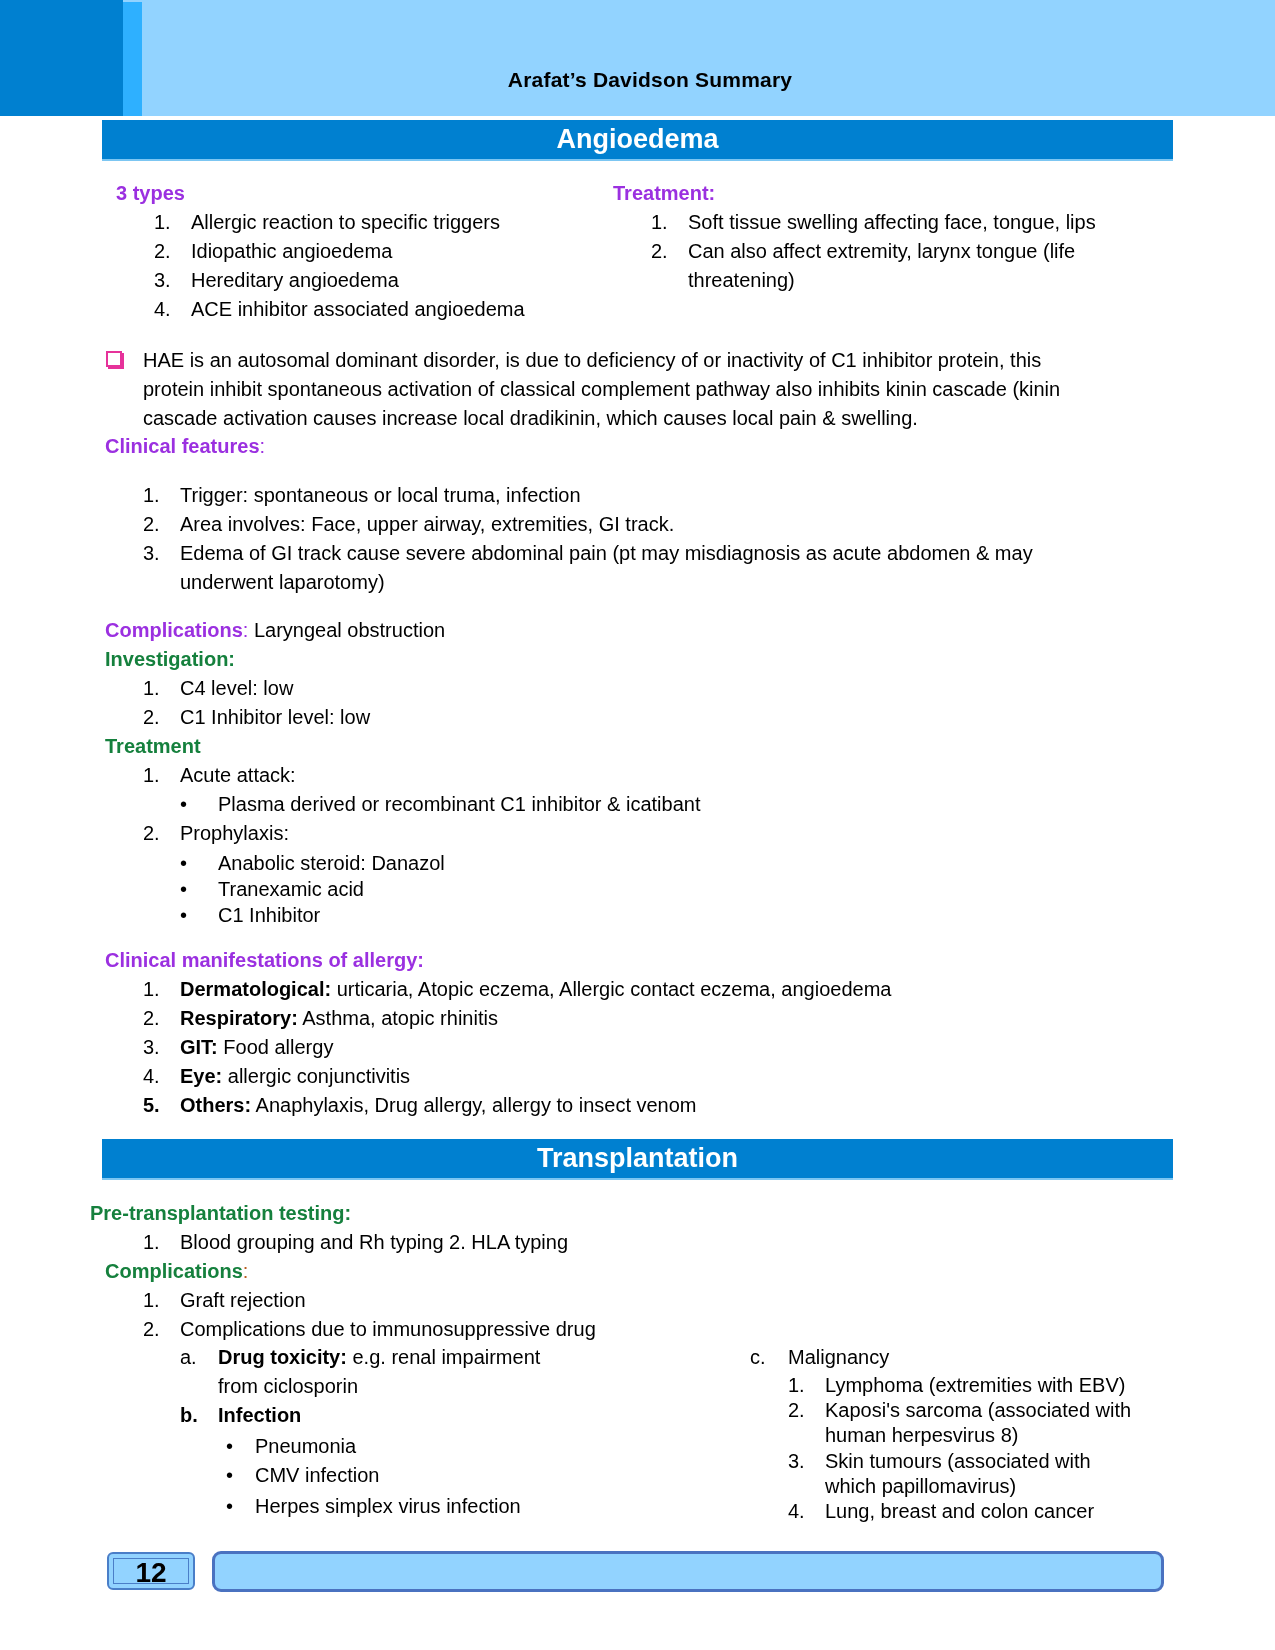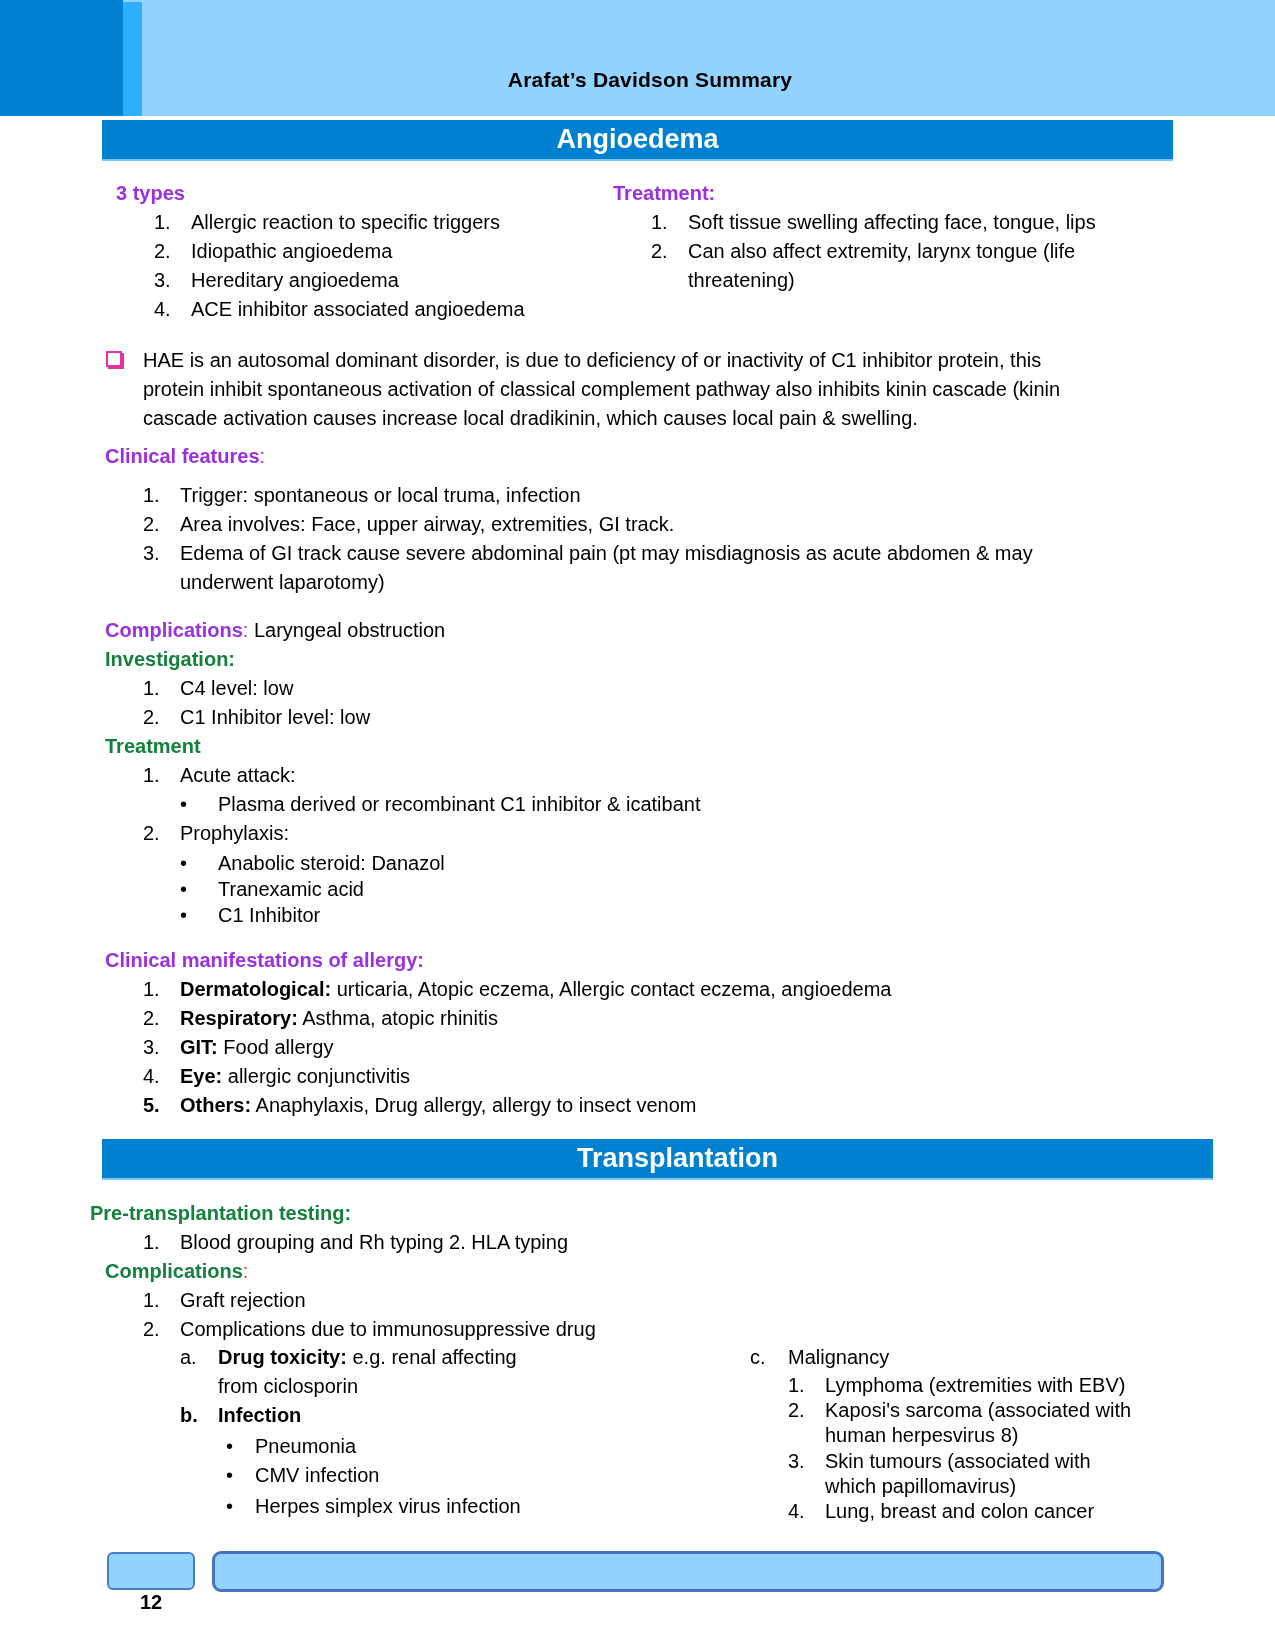--- a/index.html
+++ b/index.html
@@ -30,21 +30,21 @@
   .checkbox {
     position: absolute; left: 106px; top: 351px; width: 12px; height: 12px;
     border: 2px solid #e6329a; box-shadow: 2px 2px 0 #e6329a; background: #fff;
   }
   .pg-box {
     position: absolute; left: 107px; top: 1552px; width: 88px; height: 38px;
     background: #92d3ff; border: 2px solid #4a7ec8; border-radius: 6px; box-sizing: border-box;
   }
   .pg-inner {
     position: absolute; left: 4px; top: 4px; right: 4px; bottom: 4px;
-    border: 1.5px solid #4a7ec8; text-align: center; font-weight: bold; font-size: 20px; line-height: 27px; margin-top: 30px;
+    border: 1.5px solid #4a7ec8; text-align: center; font-weight: bold; font-size: 28px; line-height: 27px;
   }
   .ftr-bar {
     position: absolute; left: 212px; top: 1551px; width: 952px; height: 41px;
     background: #92d3ff; border: 3px solid #4a72c0; border-radius: 9px; box-sizing: border-box;
   }
   b { font-weight: bold; }
 </style>
 </head>
 <body>
 
@@ -70,21 +70,21 @@
 <div class="txt" style="left:688px; top:208px;">Soft tissue swelling affecting face, tongue, lips</div>
 <div class="num" style="left:651px; top:237px;">2.</div>
 <div class="txt" style="left:688px; top:237px;">Can also affect extremity, larynx tongue (life</div>
 <div class="txt" style="left:688px; top:266px;">threatening)</div>
 
 <div class="checkbox"></div>
 <div class="justify" style="left:143px; top:346px; width:1027px;">HAE is an autosomal dominant disorder, is due to deficiency of or inactivity of C1 inhibitor protein, this</div>
 <div class="justify" style="left:143px; top:375px; width:1027px;">protein inhibit spontaneous activation of classical complement pathway also inhibits kinin cascade (kinin</div>
 <div class="txt" style="left:143px; top:404px;">cascade activation causes increase local dradikinin, which causes local pain &amp; swelling.</div>
 
-<div class="txt" style="left:105px; top:442px;"><span class="h-purple">Clinical features</span><span class="colon-purple">:</span></div>
+<div class="txt" style="left:105px; top:432px;"><span class="h-purple">Clinical features</span><span class="colon-purple">:</span></div>
 <div class="num" style="left:143px; top:481px;">1.</div>
 <div class="txt" style="left:180px; top:481px;">Trigger: spontaneous or local truma, infection</div>
 <div class="num" style="left:143px; top:510px;">2.</div>
 <div class="txt" style="left:180px; top:510px;">Area involves: Face, upper airway, extremities, GI track.</div>
 <div class="num" style="left:143px; top:539px;">3.</div>
 <div class="justify" style="left:180px; top:539px; width:990px;">Edema of GI track cause severe abdominal pain (pt may misdiagnosis as acute abdomen &amp; may</div>
 <div class="txt" style="left:180px; top:568px;">underwent laparotomy)</div>
 
 <div class="txt" style="left:105px; top:616px;"><span class="h-purple">Complications</span><span class="colon-purple">:</span><span> Laryngeal obstruction</span></div>
 
@@ -113,34 +113,34 @@
 <div class="txt" style="left:180px; top:975px;"><b>Dermatological:</b><span> urticaria, Atopic eczema, Allergic contact eczema, angioedema</span></div>
 <div class="num" style="left:143px; top:1004px;">2.</div>
 <div class="txt" style="left:180px; top:1004px;"><b>Respiratory:</b><span> Asthma, atopic rhinitis</span></div>
 <div class="num" style="left:143px; top:1033px;">3.</div>
 <div class="txt" style="left:180px; top:1033px;"><b>GIT:</b><span> Food allergy</span></div>
 <div class="num" style="left:143px; top:1062px;">4.</div>
 <div class="txt" style="left:180px; top:1062px;"><b>Eye:</b><span> allergic conjunctivitis</span></div>
 <div class="num" style="left:143px; top:1091px; font-weight:bold;">5.</div>
 <div class="txt" style="left:180px; top:1091px;"><b>Others:</b><span> Anaphylaxis, Drug allergy, allergy to insect venom</span></div>
 
-<div class="section-bar" style="top:1139px;padding-left:40px;">Transplantation</div>
+<div class="section-bar" style="top:1139px;">Transplantation</div>
 
 <div class="txt h-brown" style="left:90px; top:1199px;">Pre-transplantation testing:</div>
 <div class="num" style="left:143px; top:1228px;">1.</div>
 <div class="txt" style="left:180px; top:1228px;">Blood grouping and Rh typing 2. HLA typing</div>
 
 <div class="txt" style="left:105px; top:1257px;"><span class="h-brown">Complications</span><span class="colon-brown">:</span></div>
 <div class="num" style="left:143px; top:1286px;">1.</div>
 <div class="txt" style="left:180px; top:1286px;">Graft rejection</div>
 <div class="num" style="left:143px; top:1315px;">2.</div>
 <div class="txt" style="left:180px; top:1315px;">Complications due to immunosuppressive drug</div>
 
 <div class="num" style="left:180px; top:1343px;">a.</div>
-<div class="txt" style="left:218px; top:1343px;"><b>Drug toxicity:</b><span> e.g. renal affecting</span></div>
+<div class="txt" style="left:218px; top:1343px;"><b>Drug toxicity:</b><span> e.g. renal impairment</span></div>
 <div class="txt" style="left:218px; top:1372px;">from ciclosporin</div>
 
 <div class="num" style="left:180px; top:1401px; font-weight:bold;">b.</div>
 <div class="txt" style="left:218px; top:1401px; font-weight:bold;">Infection</div>
 <div class="bullet" style="left:226px; top:1432px;">•</div>
 <div class="txt" style="left:255px; top:1432px;">Pneumonia</div>
 <div class="bullet" style="left:226px; top:1461px;">•</div>
 <div class="txt" style="left:255px; top:1461px;">CMV infection</div>
 <div class="bullet" style="left:226px; top:1492px;">•</div>
 <div class="txt" style="left:255px; top:1492px;">Herpes simplex virus infection</div>

